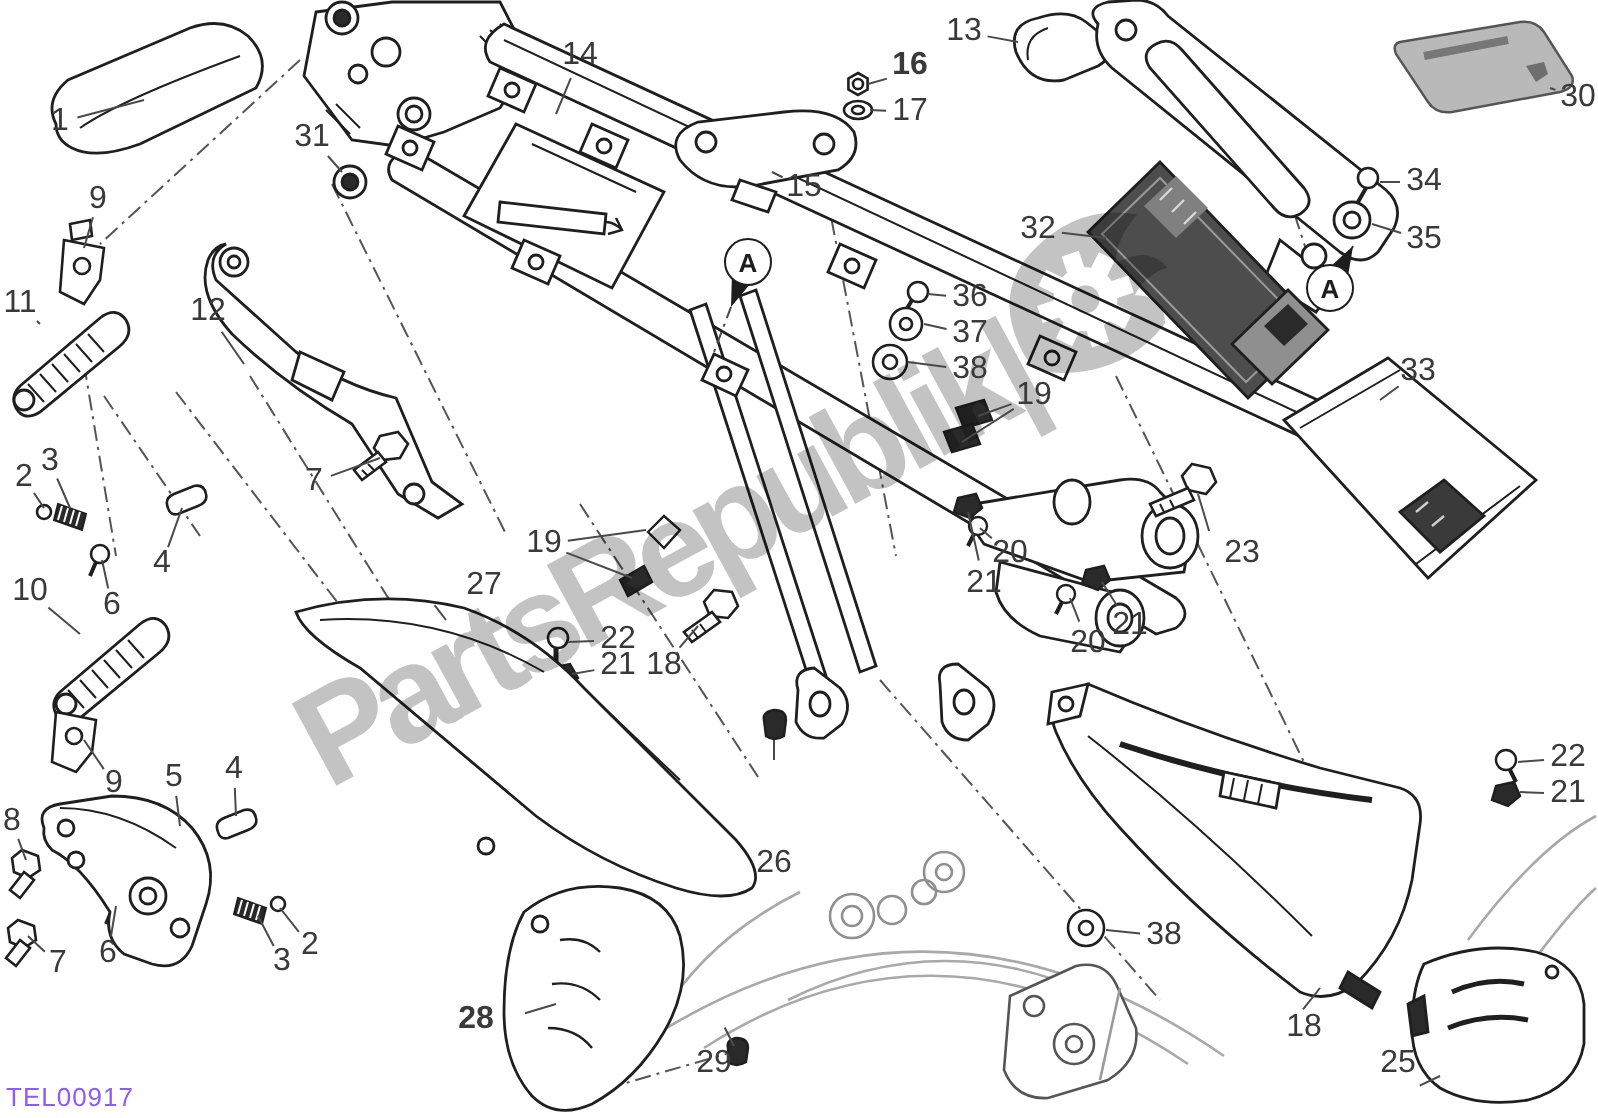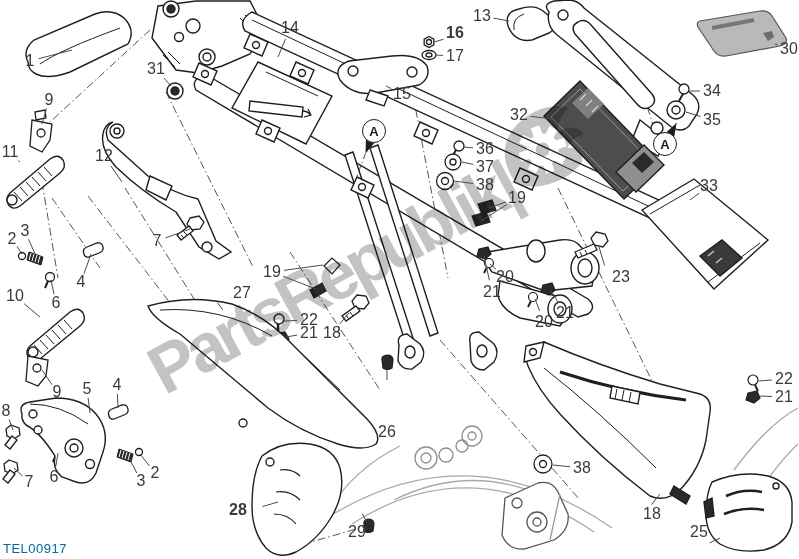--- a/index.html
+++ b/index.html
@@ -15,21 +15,21 @@
   #leader-layer{z-index:3;pointer-events:none;}
   .leader{stroke:#4a4a4a;stroke-width:1;}
   .leader.dash{stroke-dasharray:6 3 1.5 3;}
   .marker-arrow{fill:#1d1d1d;}
   #callout-layer{position:absolute;left:0;top:0;width:100%;height:100%;z-index:4;}
   .callout{position:absolute;transform:translate(-50%,-50%);font-size:16px;color:#3a3a3a;
            cursor:pointer;line-height:1;padding:1px 2px;}
   .detail-marker{position:absolute;transform:translate(-50%,-50%);width:22px;height:22px;
     border:1.6px solid #1d1d1d;border-radius:50%;background:#fff;display:flex;align-items:center;
     justify-content:center;font-size:13px;font-weight:700;color:#1d1d1d;cursor:pointer;}
-  .doc-code{position:absolute;left:3px;top:541px;font-size:13px;color:#0369a1;letter-spacing:.5px;z-index:4;}
+  .doc-code{position:absolute;left:3px;top:541px;font-size:13px;color:#8b5cf6;letter-spacing:.5px;z-index:4;}
 </style>
 </head>
 <body>
 
 <div id="stage">
 
   <svg id="art" width="799" height="559" viewBox="0 0 799 559">
 
     <g fill="none" stroke="#a9a9a9" stroke-width="1.3">
       <path d="M330,516 Q470,430 612,528"></path>

